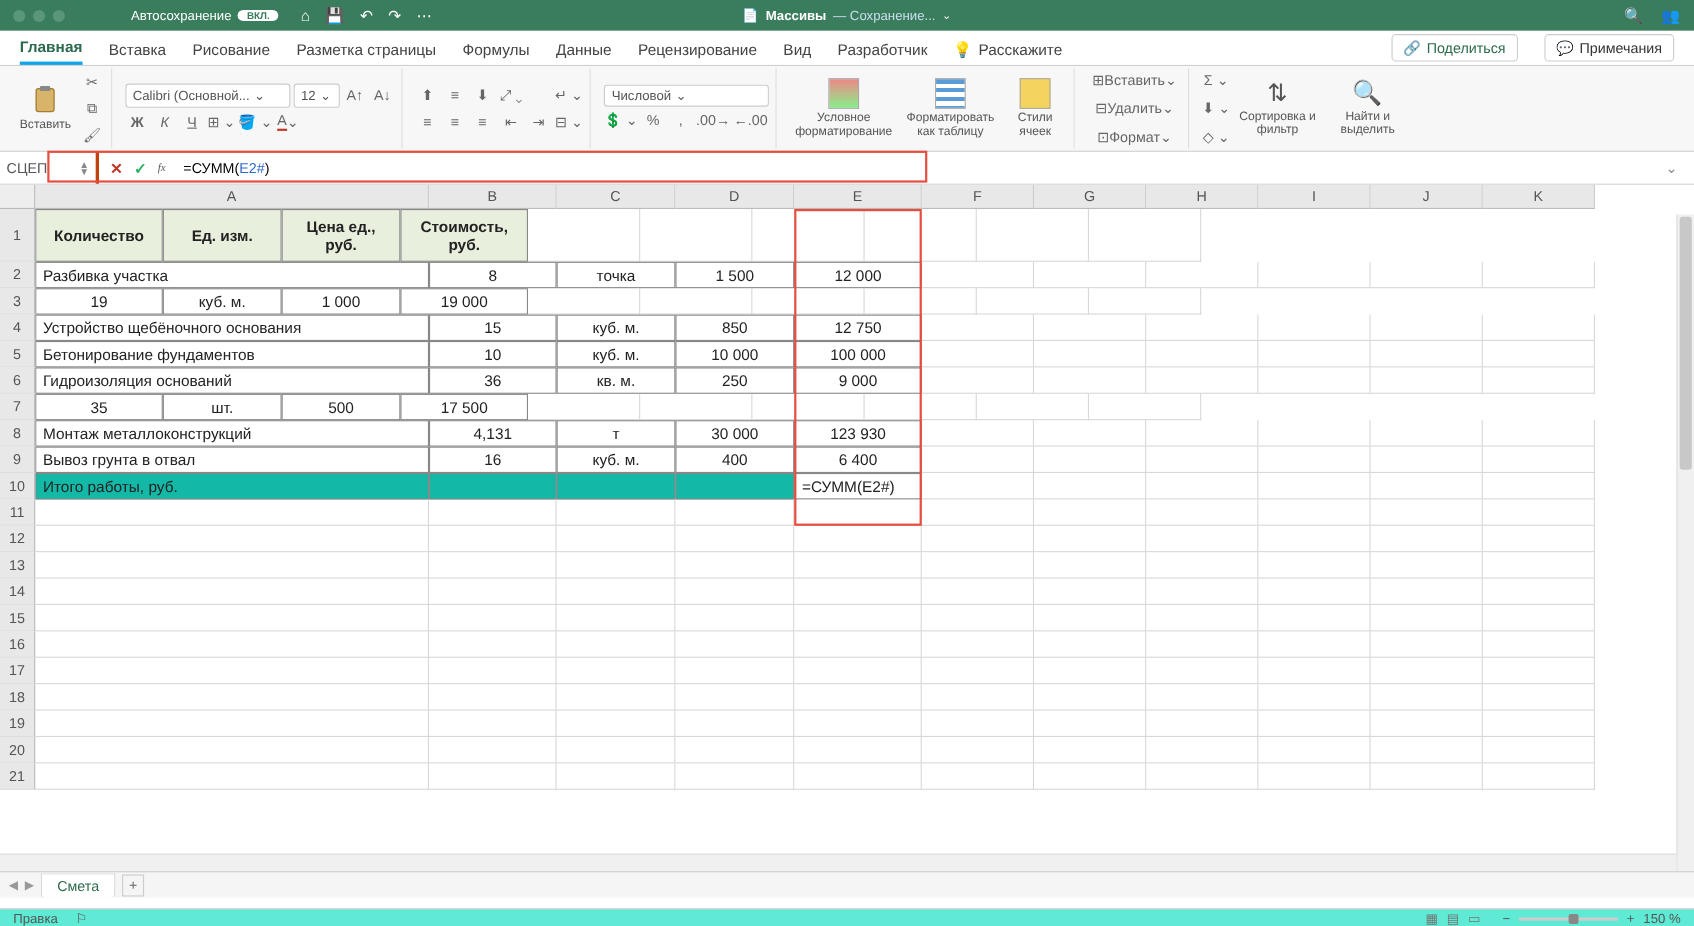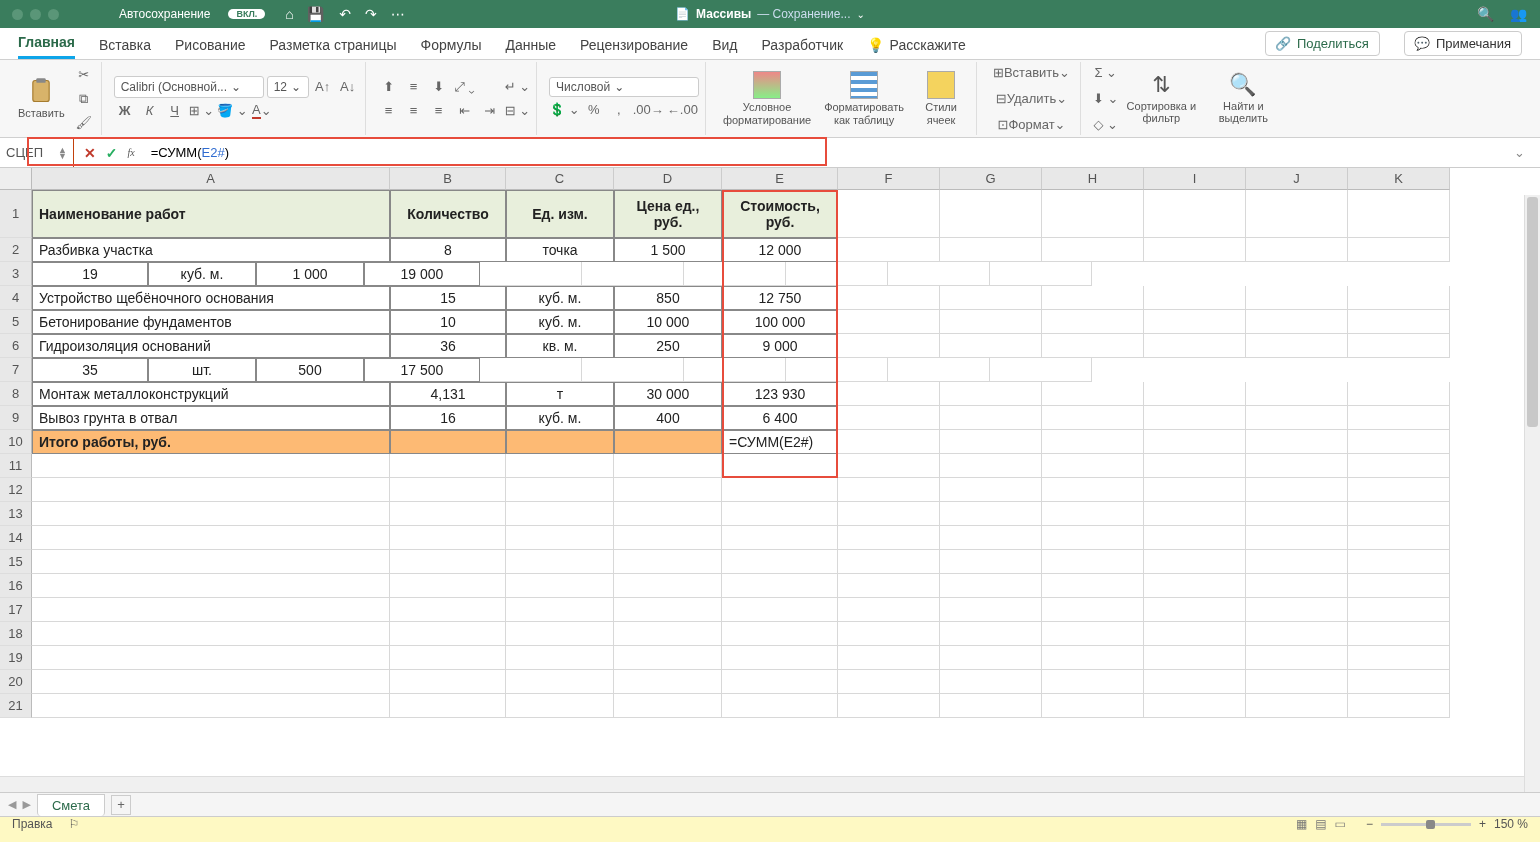--- a/index.html
+++ b/index.html
@@ -3,21 +3,21 @@
 <meta charset="utf-8">
 <style>
 * { margin: 0; padding: 0; box-sizing: border-box; font-family: -apple-system, "Segoe UI", sans-serif; }
 body { background: #fff; width: 1540px; height: 842px; overflow: hidden; position: relative; font-size: 13px; }
 
 
 .titlebar { height: 28px; background: #3a7d5d; color: #fff; display: flex; align-items: center; padding: 0 12px; font-size: 12px; }
 .traffic { display: flex; gap: 7px; margin-right: 60px; }
 .traffic span { width: 11px; height: 11px; border-radius: 50%; background: #5a9678; }
 .autosave-label { margin-right: 6px; }
-.autosave-toggle { background: #fff; color: #3a7d5d; border-radius: 8px; padding: 0 8px; font-size: 9px; font-weight: bold; margin-right: 20px; margin-left: 12px; }
+.autosave-toggle { background: #fff; color: #3a7d5d; border-radius: 8px; padding: 0 8px; font-size: 9px; font-weight: bold; margin-right: 20px; }
 .title-icons { display: flex; gap: 14px; margin-right: 20px; font-size: 14px; }
 .titlebar .doc { position: absolute; left: 50%; transform: translateX(-50%); display: flex; align-items: center; gap: 6px; }
 .titlebar .doc .save-status { color: #cde; font-size: 12px; }
 .titlebar .right-ic { margin-left: auto; display: flex; gap: 16px; font-size: 14px; }
 
 
 .tabs { height: 32px; background: #fff; border-bottom: 1px solid #d0d0d0; display: flex; align-items: flex-end; padding: 0 18px; gap: 24px; font-size: 14px; color: #444; }
 .tabs .tab { padding-bottom: 6px; cursor: pointer; }
 .tabs .tab.active { color: #2b6a4a; font-weight: 600; border-bottom: 3px solid #0ea5e9; }
 .tabs .tell { display: flex; align-items: center; gap: 5px; padding-bottom: 6px; }
@@ -31,21 +31,21 @@
 .rgroup:last-child { border-right: none; }
 .rbtn { min-width: 22px; height: 22px; display: inline-flex; align-items: center; justify-content: center; color: #666; font-size: 13px; border-radius: 3px; }
 .rbig { display: flex; flex-direction: column; align-items: center; justify-content: center; font-size: 11px; color: #555; gap: 2px; padding: 2px 4px; text-align: center; line-height: 1.1; }
 .rbig svg, .rbig .ic { width: 28px; height: 28px; }
 .rsel { border: 1px solid #ccc; background: #fff; font-size: 12px; padding: 2px 6px; border-radius: 3px; color: #555; display: inline-flex; align-items: center; gap: 4px; }
 .rcol { display: flex; flex-direction: column; gap: 2px; }
 .rrow { display: flex; gap: 3px; }
 
 
 .fbar { height: 30px; display: flex; align-items: center; border-bottom: 1px solid #ccc; }
-.namebox { width: 74px; height: 100%; border-right: 1px solid #c2410c; display: flex; align-items: center; padding: 0 6px; font-size: 13px; color: #555; justify-content: space-between; }
+.namebox { width: 90px; height: 100%; border-right: 3px solid #c2410c; display: flex; align-items: center; padding: 0 6px; font-size: 13px; color: #555; justify-content: space-between; }
 .namebox .chev { font-size: 9px; color: #888; display: flex; flex-direction: column; line-height: 6px; }
 .fcontrols { display: flex; align-items: center; gap: 10px; padding: 0 10px; height: 100%; }
 .fcontrols .cancel { color: #c0392b; font-weight: bold; font-size: 14px; }
 .fcontrols .accept { color: #27ae60; font-weight: bold; font-size: 14px; }
 .fcontrols .fx { font-style: italic; font-size: 10px; color: #555; font-family: serif; }
 .finput-wrap { flex: 1; height: 100%; display: flex; align-items: center; padding: 0 6px; font-size: 13px; position: relative; }
 .finput-wrap .red-box { position: absolute; left: -118px; top: -1px; width: 800px; height: 29px; border: 2px solid #e74c3c; pointer-events: none; }
 .formula-ref { color: #2f6bd0; }
 .fbar .expand { width: 20px; color: #888; margin-right: 6px; }
 
@@ -59,34 +59,34 @@
 .rowheads div.tall { height: 48px; }
 .cells { position: absolute; left: 32px; top: 22px; }
 .row { display: flex; height: 24px; }
 .row.tall { height: 48px; }
 .cell { border-right: 1px solid #d8d8d8; border-bottom: 1px solid #d8d8d8; display: flex; align-items: center; padding: 0 6px; font-size: 14px; color: #222; overflow: hidden; white-space: nowrap; }
 .cell.hdr { background: #e8efdc; font-weight: bold; justify-content: center; border: 1px solid #888; text-align: center; line-height: 1.15; white-space: normal; }
 .cell.hdr.left { justify-content: flex-start; }
 .cell.bord { border: 1px solid #888; }
 .cell.center { justify-content: center; }
 .cell.num { justify-content: center; }
-.cell.total { background: #fdba74; font-weight: bold; }
+.cell.total { background: #14b8a6; font-weight: normal; }
 .red-col { position: absolute; border: 2px solid #e74c3c; pointer-events: none; z-index: 5; }
 .vscroll { position: absolute; right: 0; top: 195px; width: 16px; bottom: 50px; background: #f0f0f0; border-left: 1px solid #ddd; }
 .vscroll .thumb { position: absolute; top: 2px; left: 2px; right: 2px; height: 230px; background: #c8c8c8; border-radius: 3px; }
 .hscroll { position: absolute; left: 0; right: 16px; bottom: 50px; height: 16px; background: #f0f0f0; border-top: 1px solid #ddd; }
 
 
 .sheettabs { position: absolute; left: 0; right: 0; bottom: 26px; height: 24px; background: #f5f5f5; border-top: 1px solid #ccc; display: flex; align-items: center; padding: 0 8px; gap: 6px; font-size: 13px; }
 .sheettabs .nav { color: #999; font-size: 11px; }
 .sheettabs .stab { background: #fff; border: 1px solid #ccc; border-bottom: none; padding: 3px 14px; border-radius: 0 0 4px 4px; color: #2b6a4a; }
 .sheettabs .add { width: 20px; height: 20px; border: 1px solid #ccc; display: flex; align-items: center; justify-content: center; color: #666; }
 
 
-.status { position: absolute; left: 0; right: 0; bottom: 0; height: 26px; background: #fef9c3; border-top: 1px solid #ccc; display: flex; align-items: flex-start; padding: 0 12px; font-size: 12px; color: #555; gap: 16px; }
+.status { position: absolute; left: 0; right: 0; bottom: 0; height: 16px; background: #5eead4; border-top: 1px solid #ccc; display: flex; align-items: flex-end; padding: 0 12px; font-size: 12px; color: #555; gap: 16px; }
 .status .spacer { flex: 1; }
 .status .views span { padding: 2px 4px; color: #777; }
 .status .zoom { display: flex; align-items: center; gap: 8px; }
 .status .zslider { width: 90px; height: 3px; background: #ccc; position: relative; }
 .status .zslider::after { content: ''; position: absolute; left: 50%; top: -3px; width: 9px; height: 9px; background: #888; border-radius: 2px; }
 
 .colw-A { width: 358px; } .colw-B { width: 116px; } .colw-C { width: 108px; }
 .colw-D { width: 108px; } .colw-E { width: 116px; } .colw-F { width: 102px; }
 .colw-G { width: 102px; } .colw-H { width: 102px; } .colw-I { width: 102px; }
 .colw-J { width: 102px; } .colw-K { width: 102px; }
@@ -315,21 +315,20 @@
       <div>16</div>
       <div>17</div>
       <div>18</div>
       <div>19</div>
       <div>20</div>
       <div>21</div>
     </div>
   <div class="cells">
 
     <div class="row tall">
-      <div class="cell hdr left colw-A">Наименование работ</div>
       <div class="cell hdr colw-B">Количество</div>
       <div class="cell hdr colw-C">Ед. изм.</div>
       <div class="cell hdr colw-D">Цена ед., руб.</div>
       <div class="cell hdr colw-E">Стоимость, руб.</div>
       <div class="cell colw-F"></div>
         <div class="cell colw-G"></div>
         <div class="cell colw-H"></div>
         <div class="cell colw-I"></div>
         <div class="cell colw-J"></div>
         <div class="cell colw-K"></div>

